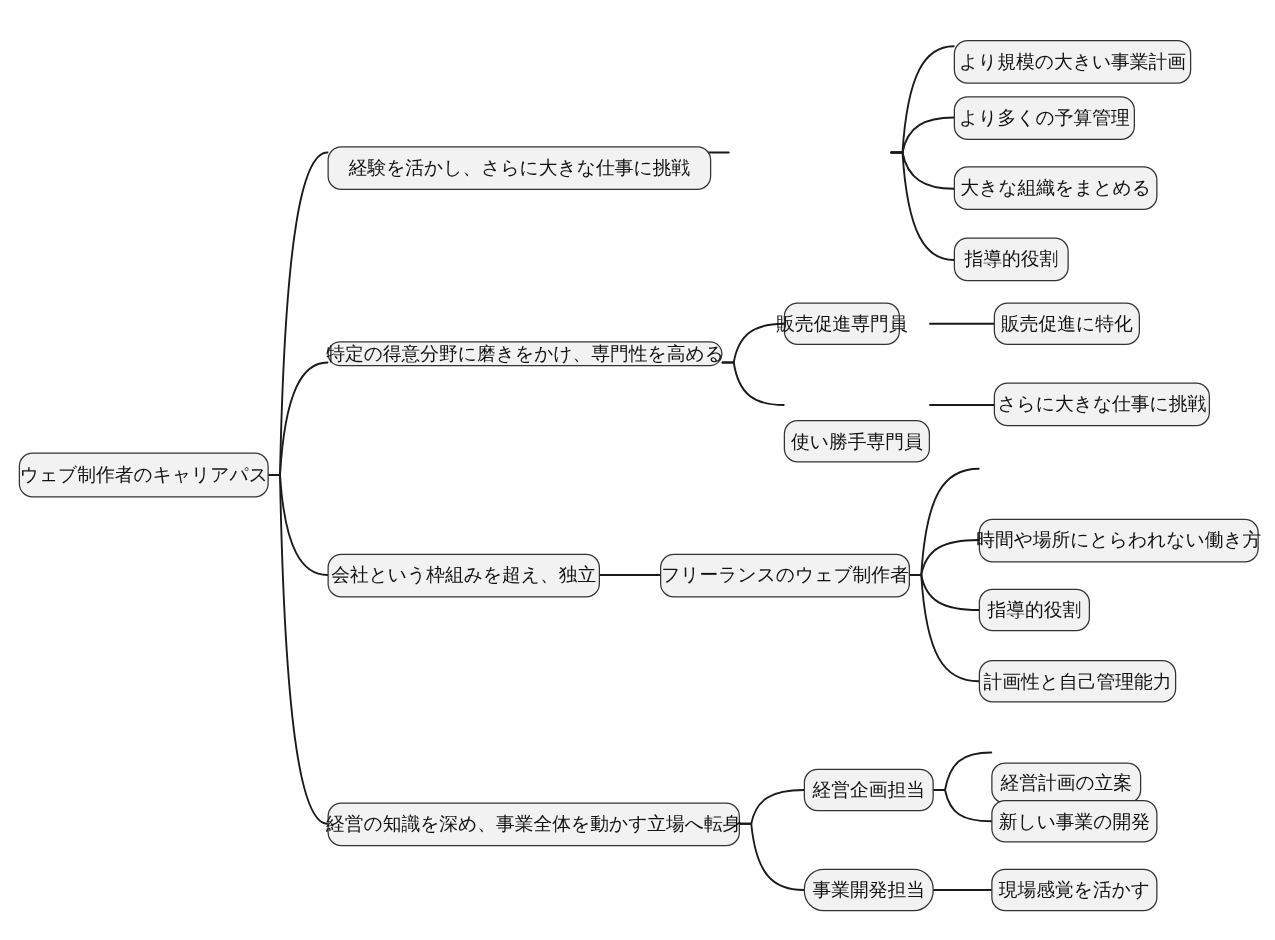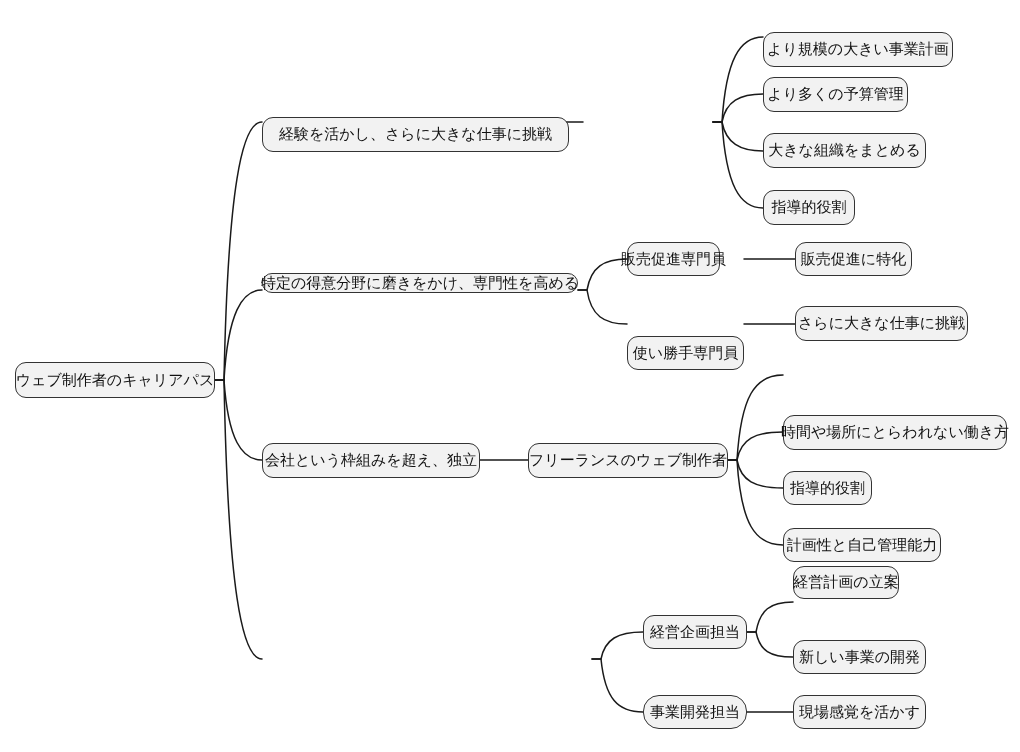--- a/index.html
+++ b/index.html
@@ -85,19 +85,20 @@
   <div class="node" style="left:795px; top:242px; width:117px; height:34px;">販売促進に特化</div>
   <div class="node" style="left:627px; top:307px; width:117px; height:34px;margin-top:29px;">使い勝手専門員</div>
   <div class="node" style="left:795px; top:306px; width:173px; height:35px;">さらに大きな仕事に挑戦</div>
 
   <div class="node" style="left:262px; top:443px; width:218px; height:35px;">会社という枠組みを超え、独立</div>
   <div class="node" style="left:528px; top:443px; width:200px; height:35px;">フリーランスのウェブ制作者</div>
   <div class="node" style="left:783px; top:415px; width:224px; height:35px;">時間や場所にとらわれない働き方</div>
   <div class="node" style="left:783px; top:471px; width:89px; height:34px;">指導的役割</div>
   <div class="node" style="left:783px; top:528px; width:158px; height:34px;">計画性と自己管理能力</div>
 
+  <div class="node" style="left:262px; top:642px; width:330px; height:35px;">経営の知識を深め、事業全体を動かす立場へ転身</div>
   <div class="node" style="left:643px; top:615px; width:104px; height:34px;">経営企画担当</div>
-  <div class="node" style="left:793px; top:566px; width:106px; height:33px;">経営計画の立案</div>
+  <div class="node" style="left:793px; top:610px; width:120px; height:33px;">経営計画の立案</div>
   <div class="node" style="left:793px; top:640px; width:133px; height:34px;">新しい事業の開発</div>
   <div class="node" style="left:643px; top:695px; width:104px; height:34px;border-radius:16px;">事業開発担当</div>
   <div class="node" style="left:793px; top:695px; width:133px; height:34px;">現場感覚を活かす</div>
 
 </div>
 
 </body></html>

